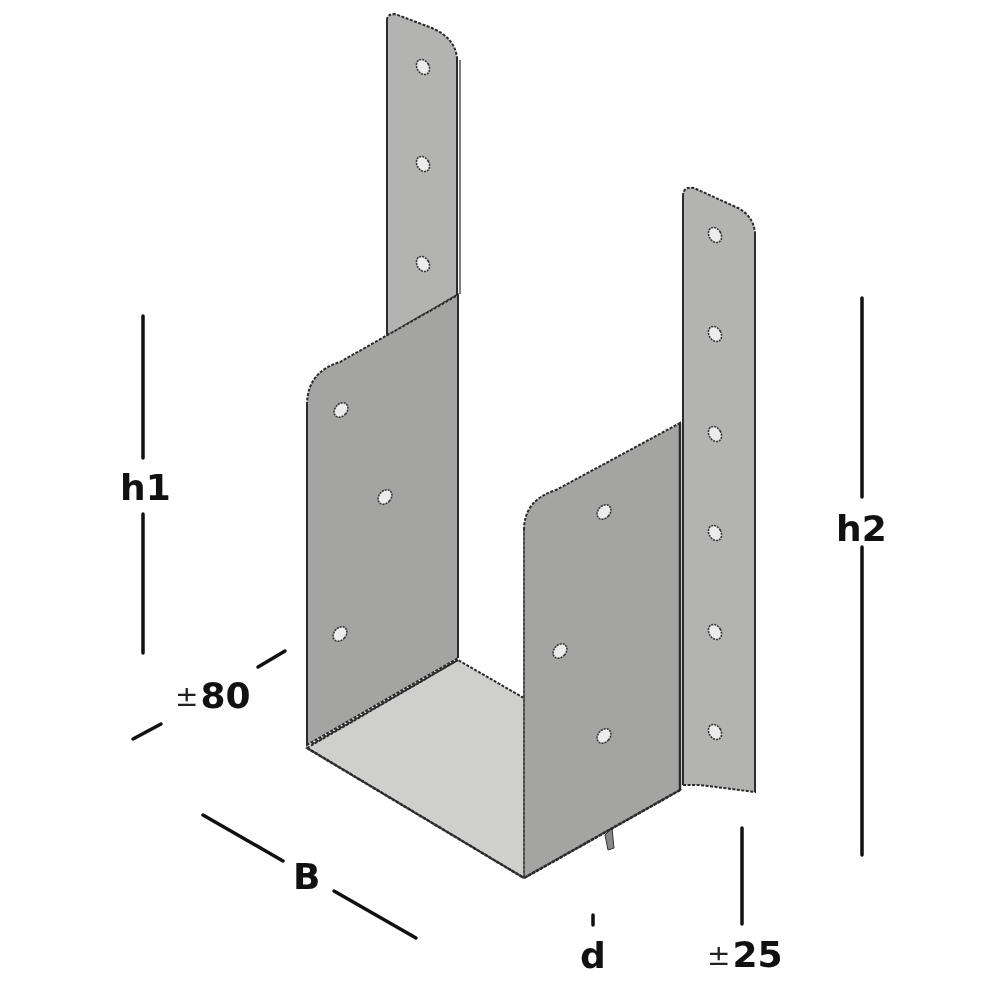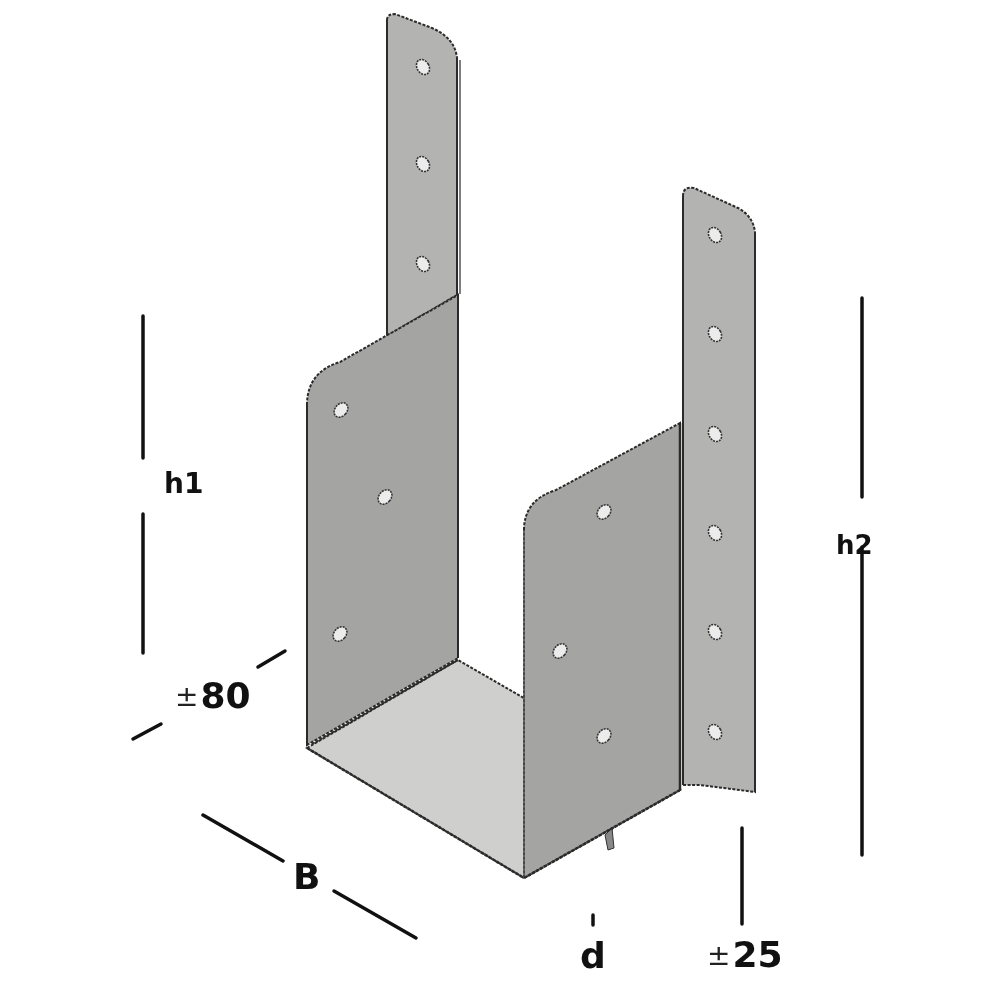--- a/index.html
+++ b/index.html
@@ -1,21 +1,21 @@
 <!DOCTYPE html>
 <html><head>
 <meta charset="utf-8">
 <style>
   html, body { margin: 0; padding: 0; background: #ffffff; }
   body { width: 1000px; height: 1000px; position: relative; overflow: hidden; font-family: "Liberation Sans", "DejaVu Sans", sans-serif; }
   #drawing { position: absolute; left: 0; top: 0; width: 1000px; height: 1000px; }
   .dim-label { position: absolute; font-family: "DejaVu Sans", "Liberation Sans", sans-serif; font-weight: bold; color: #111111; line-height: 1; white-space: nowrap; }
   .dim-label .pm { font-weight: normal; font-size: 28px; color: #222; margin-right: 2px; position: relative; top: -2px; }
-  #label-h1 { left: 120px; top: 470px; font-size: 28px; margin-left: 44px; }
-  #label-h2 { left: 836px; top: 532px; font-size: 26px; text-align: center; }
+  #label-h1 { left: 120px; top: 470px; font-size: 36px; }
+  #label-h2 { left: 836px; top: 511px; font-size: 36px; text-align: center; }
   #label-50 { left: 175px; top: 678px; font-size: 36px; }
   #label-B { left: 293px; top: 859px; font-size: 36px; }
   #label-d { left: 580px; top: 938px; font-size: 36px; }
   #label-25 { left: 707px; top: 937px; font-size: 36px; }
 </style>
 </head>
 <body>
 
 <svg id="drawing" viewBox="0 0 1000 1000" xmlns="http://www.w3.org/2000/svg">
 

